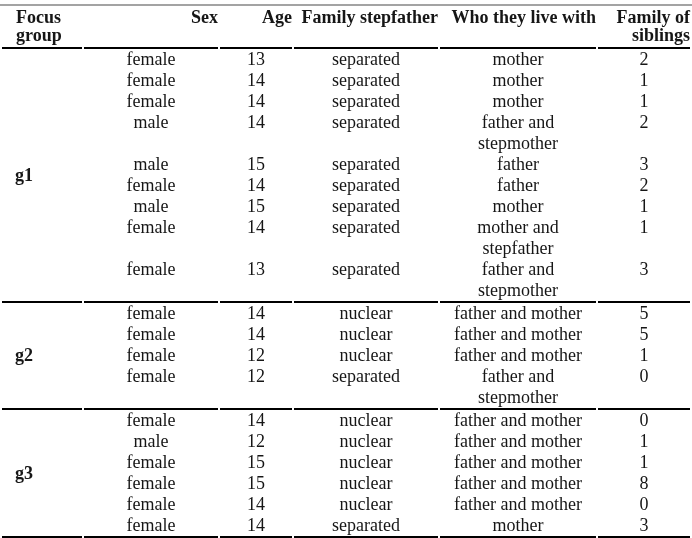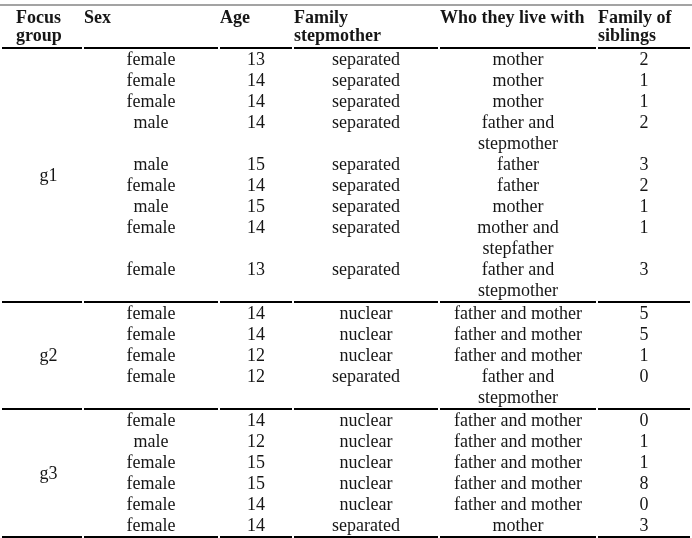--- a/index.html
+++ b/index.html
@@ -28,41 +28,42 @@
   col.c-age    { width: 72px; }
   col.c-family { width: 144px; }
   col.c-living { width: 156px; }
   col.c-sibs   { width: 92px; }
 
   th {
     font-weight: bold;
     font-size: 18px;
     line-height: 18px;
     vertical-align: top;
-    text-align: left;
+    text-align: right;
     white-space: pre-line;
     padding: 2px 0 3px 0;
     border-bottom: 2px solid #000;
   }
   th.focus-col {
     text-align: left;
     padding-left: 14px;
   }
   td {
     font-size: 18px;
     line-height: 21px;
     vertical-align: top;
     text-align: center;
     padding: 0;
     white-space: pre-line;
   }
   td.group-cell {
     vertical-align: middle;
-    text-align: center;
+    text-align: left;
     padding-left: 13px;
+    font-weight: bold;
   }
   tbody.grp td.group-cell,
   tbody.grp tr.last-row td {
     border-bottom: 2px solid #000;
   }
 </style>
 </head>
 <body>
 
 <div class="sheet">
@@ -74,21 +75,21 @@
       <col class="c-family">
       <col class="c-living">
       <col class="c-sibs">
     </colgroup>
     <thead>
       <tr>
         <th class="focus-col">Focus
 group</th>
         <th>Sex</th>
         <th>Age</th>
-        <th>Family stepmother</th>
+        <th>Family stepfather</th>
         <th>Who they live with</th>
         <th>Family of
 siblings</th>
       </tr>
     </thead>
   <tbody class="grp">
         <tr>
           <td class="group-cell" rowspan="9">g1</td>
           <td>female</td>
           <td>13</td>

